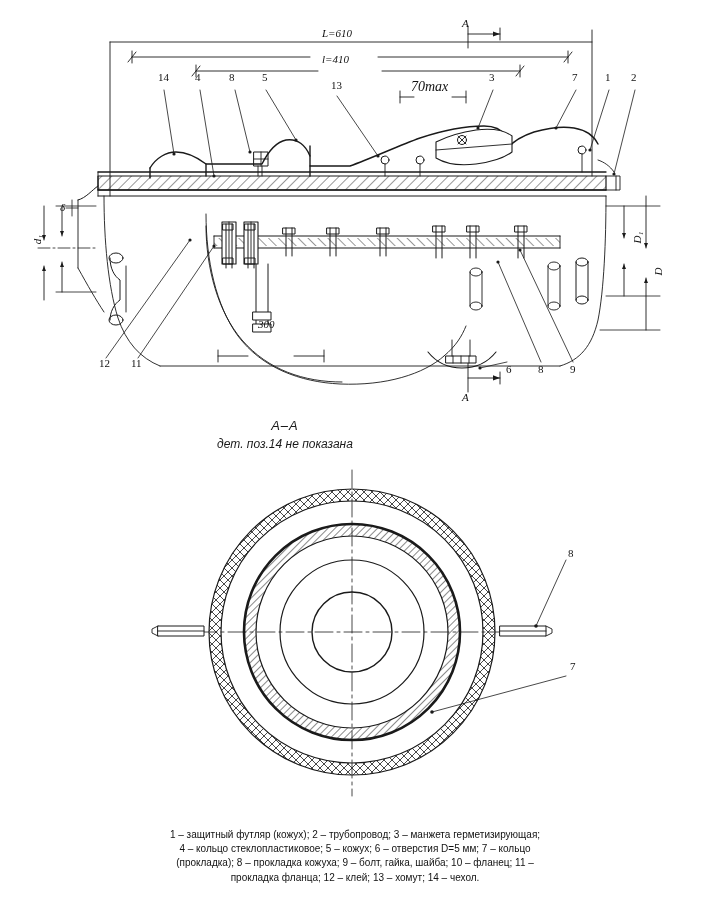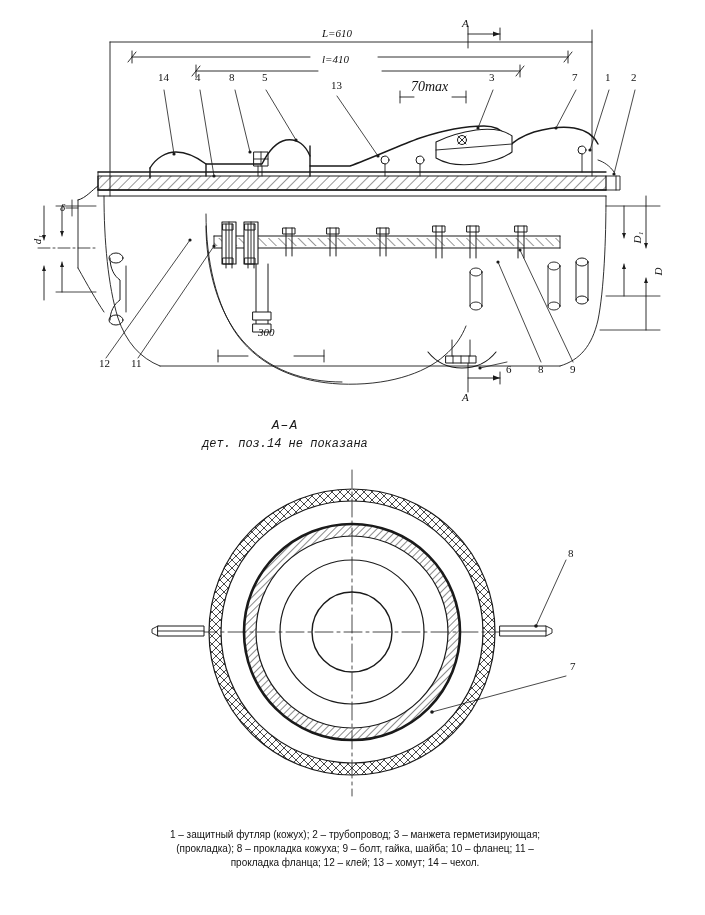--- a/index.html
+++ b/index.html
@@ -53,21 +53,21 @@
     color: #111;
   }
   .legend div {
     white-space: nowrap;
   }
   .sect-title {
     position: absolute;
     width: 570px;
     left: 0;
     text-align: center;
-    font-family: Liberation Mono, monospace;
+    font-family: Liberation Sans, sans-serif;
   }
   .sect-title .t1 {
     font-size: 13px;
     font-style: italic;
     letter-spacing: 1px;
   }
   .sect-title .t2 {
     font-size: 12px;
     font-style: italic;
   }
@@ -402,21 +402,21 @@
       <circle cx="432" cy="712" r="1.8" fill="#1a1a1a" stroke="none"></circle>
       <circle cx="536" cy="626" r="1.8" fill="#1a1a1a" stroke="none"></circle>
     </g>
 
   </g>
 </svg>
 
 <div class="lbl ital" style="left:322px; top:28px;">L=610</div>
 <div class="lbl ital" style="left:322px; top:54px;">l=410</div>
 <div class="lbl ital small" style="left:411px; top:80px;">70max</div>
-<div class="lbl ital" style="left:258px; top:327px;">300</div>
+<div class="lbl ital" style="left:258px; top:319px;">300</div>
 
 <div class="lbl ital" style="left:462px; top:18px;">A</div>
 <div class="lbl ital" style="left:462px; top:392px;">A</div>
 
 <div class="lbl ital" style="left:60px; top:202px;">δ</div>
 <div class="lbl ital" style="left:33px; top:234px; transform:rotate(-90deg);">d₁</div>
 <div class="lbl ital" style="left:632px; top:232px; transform:rotate(-90deg);">D₁</div>
 <div class="lbl ital" style="left:655px; top:266px; transform:rotate(-90deg);">D</div>
 
 <div class="lbl" style="left:158px; top:72px;">14</div>
@@ -438,17 +438,18 @@
 <div class="sect-title" style="top:418px;">
   <div class="t1">A–A</div>
   <div class="t2" style="margin-top:4px;">дет. поз.14 не показана</div>
 </div>
 
 <div class="lbl" style="left:568px; top:548px;">8</div>
 <div class="lbl" style="left:570px; top:661px;">7</div>
 
 <div class="legend">
   <div>1 – защитный футляр (кожух); 2 – трубопровод; 3 – манжета герметизирующая;</div>
+  <div>4 – кольцо стеклопластиковое; 5 – кожух; 6 – отверстия D=5 мм; 7 – кольцо</div>
   <div>(прокладка); 8 – прокладка кожуха; 9 – болт, гайка, шайба; 10 – фланец; 11 –</div>
   <div>прокладка фланца; 12 – клей; 13 – хомут; 14 – чехол.</div>
 </div>
 
 </div>
 
 </body></html>

